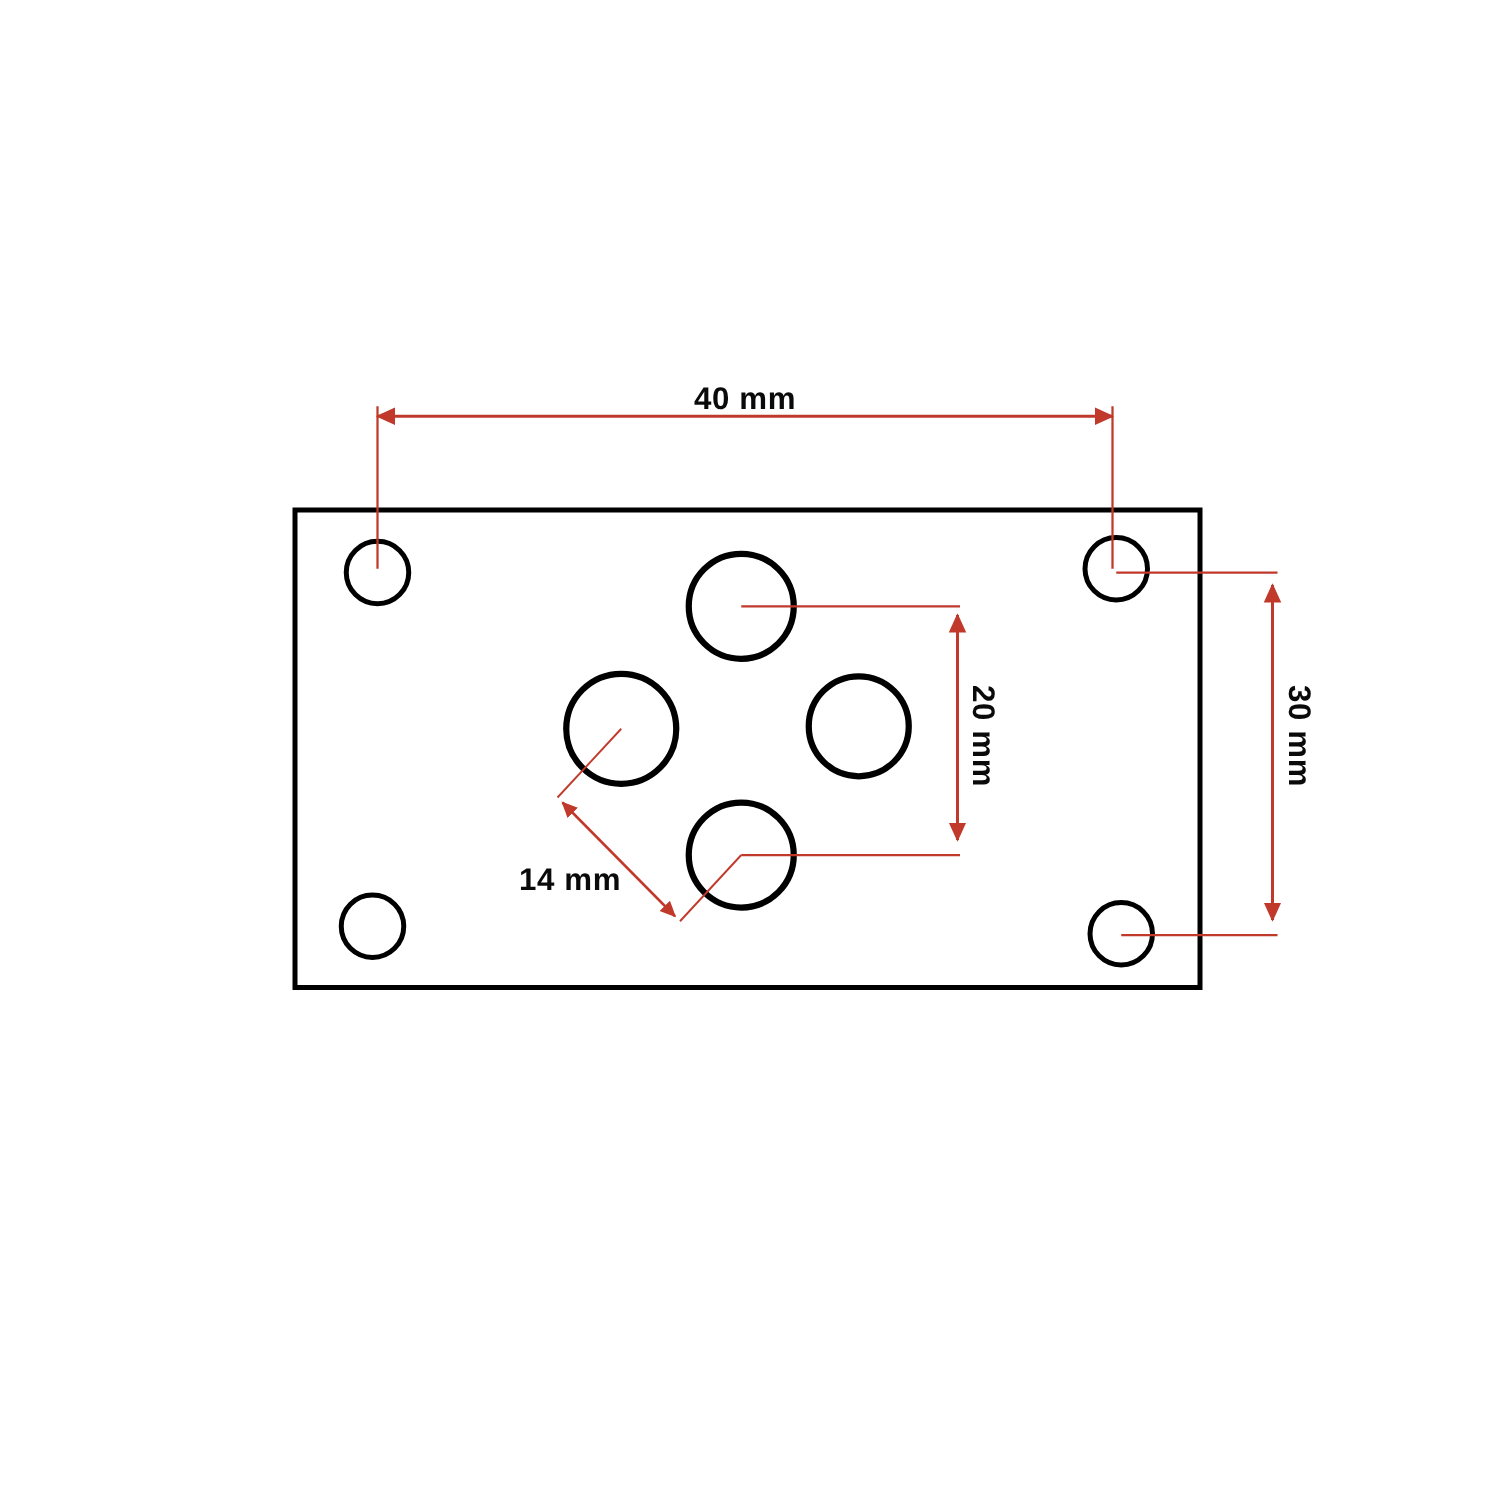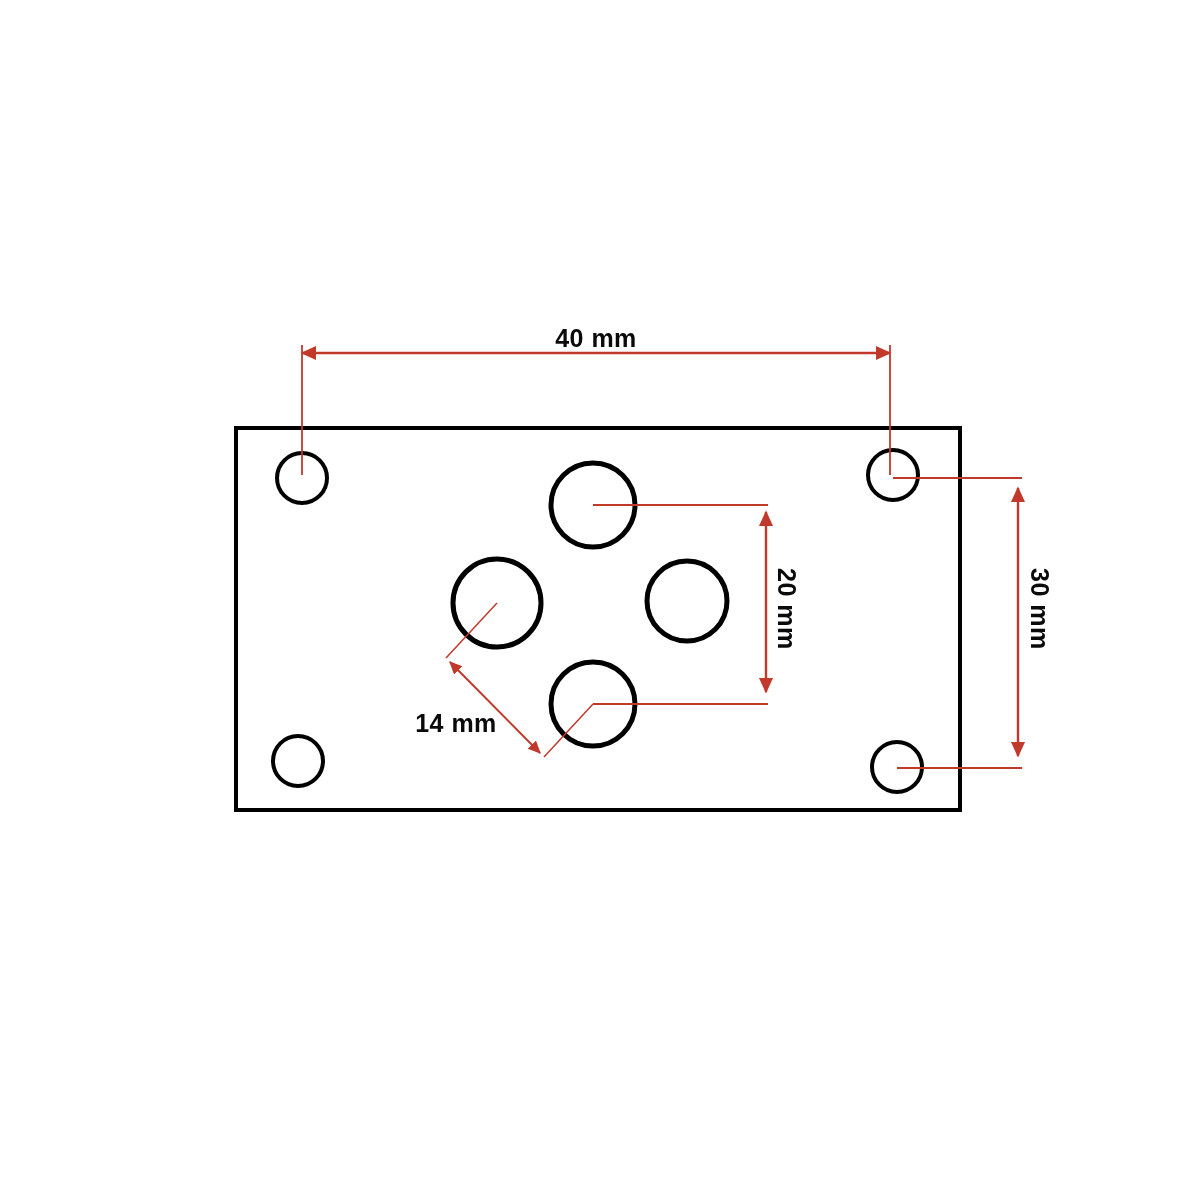--- a/index.html
+++ b/index.html
@@ -12,21 +12,20 @@
     width: 1200px;
     height: 1200px;
     overflow: hidden;
     font-family: "Liberation Sans", sans-serif;
   }
   #drawing-root {
     position: relative;
     width: 1200px;
     height: 872px;
     background: #ffffff;
-    margin-top: 20px;
   }
   #drawing-svg {
     position: absolute;
     top: 0;
     left: 0;
     width: 1200px;
     height: 1200px;
     display: block;
   }
   .dim-label {

